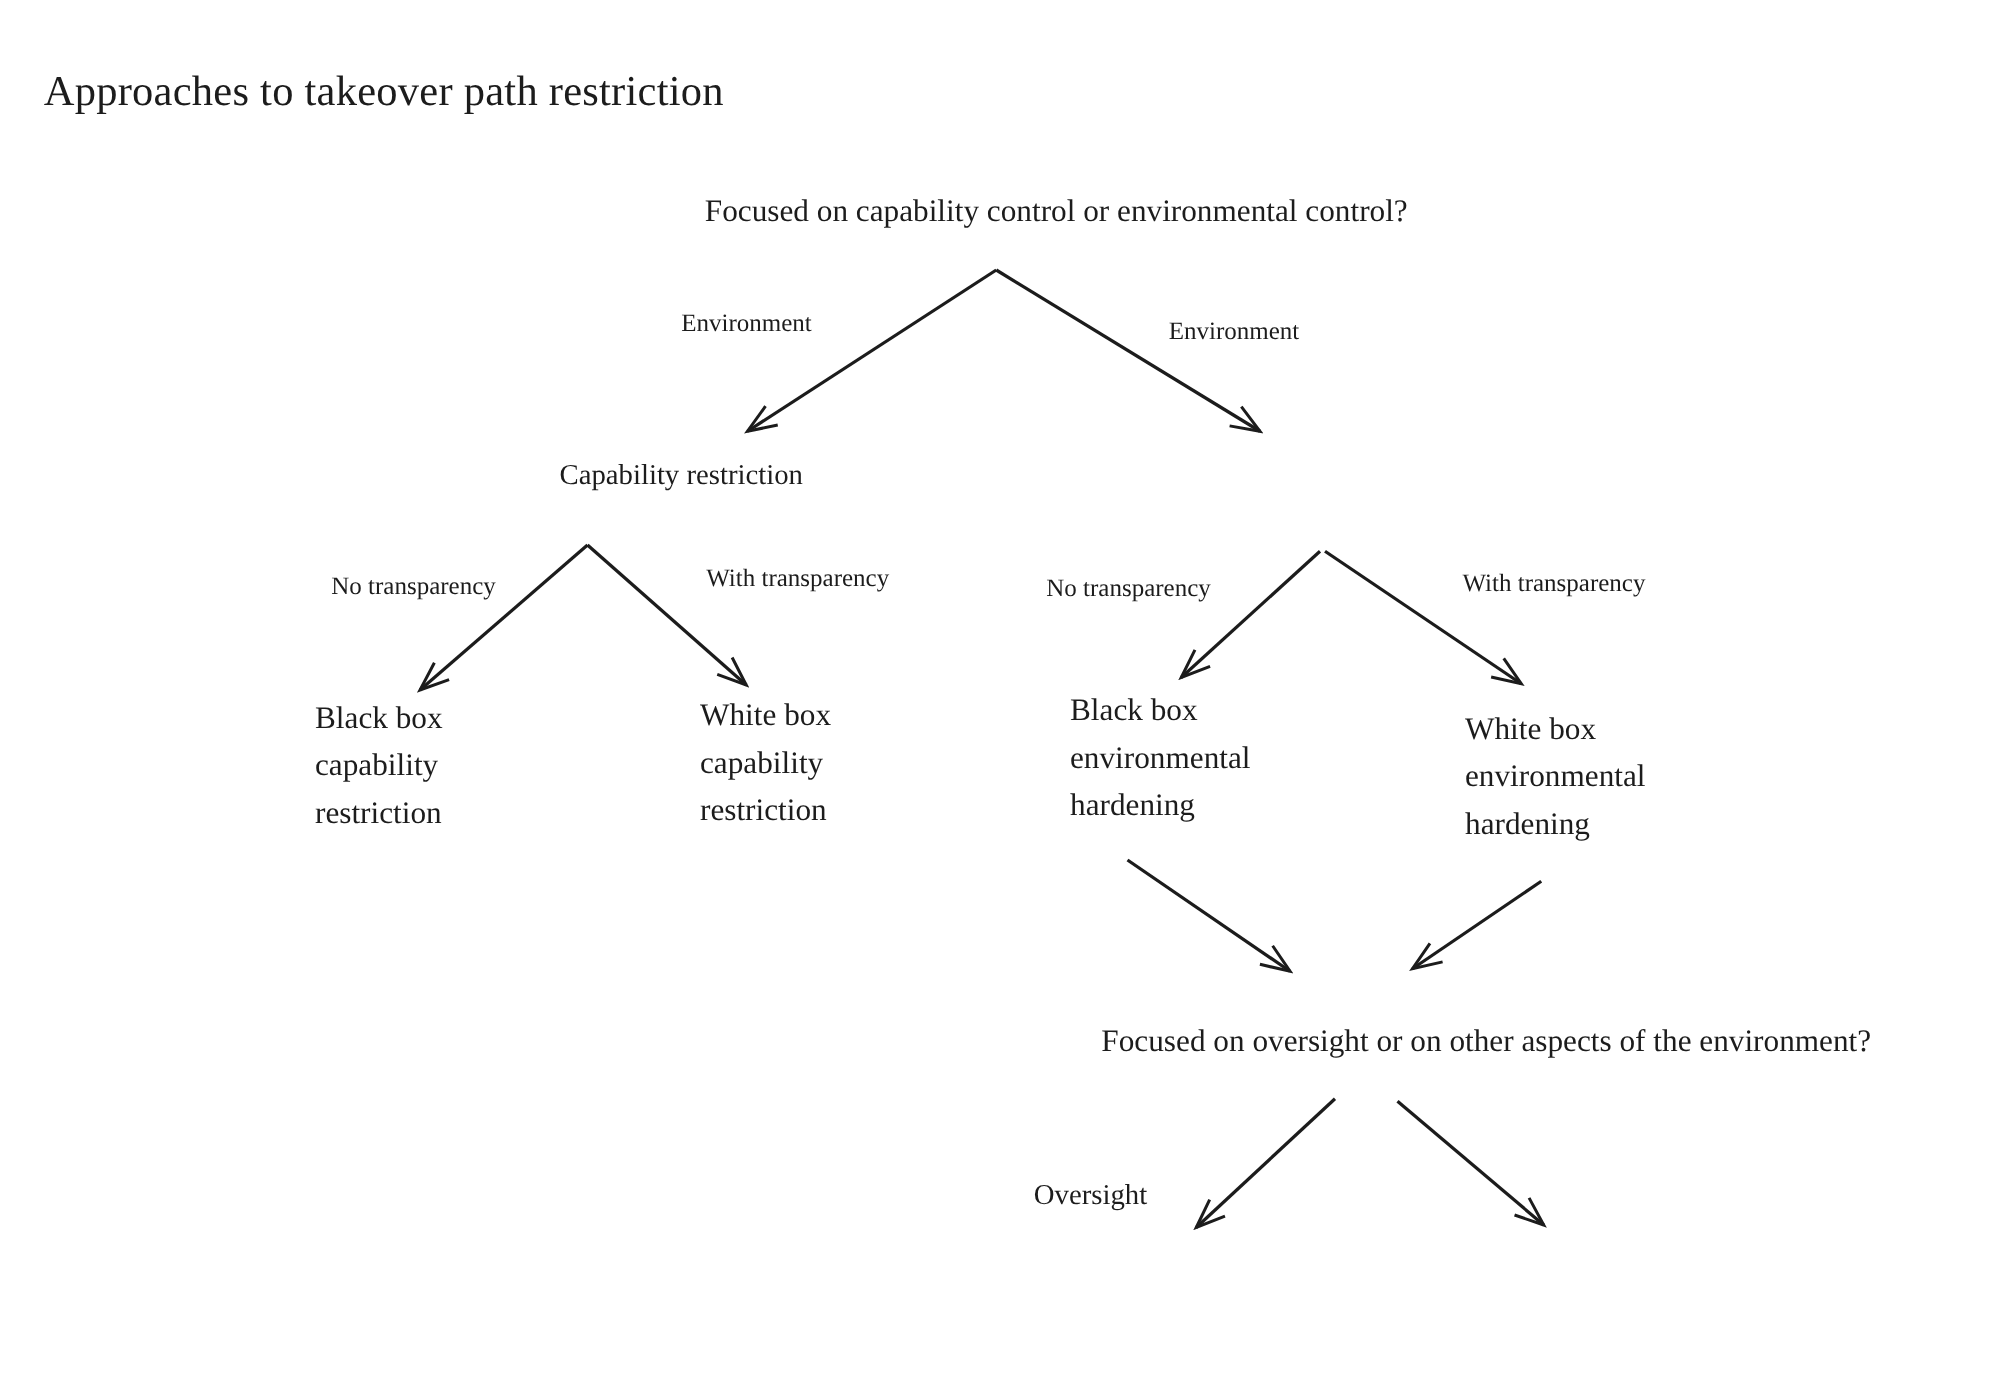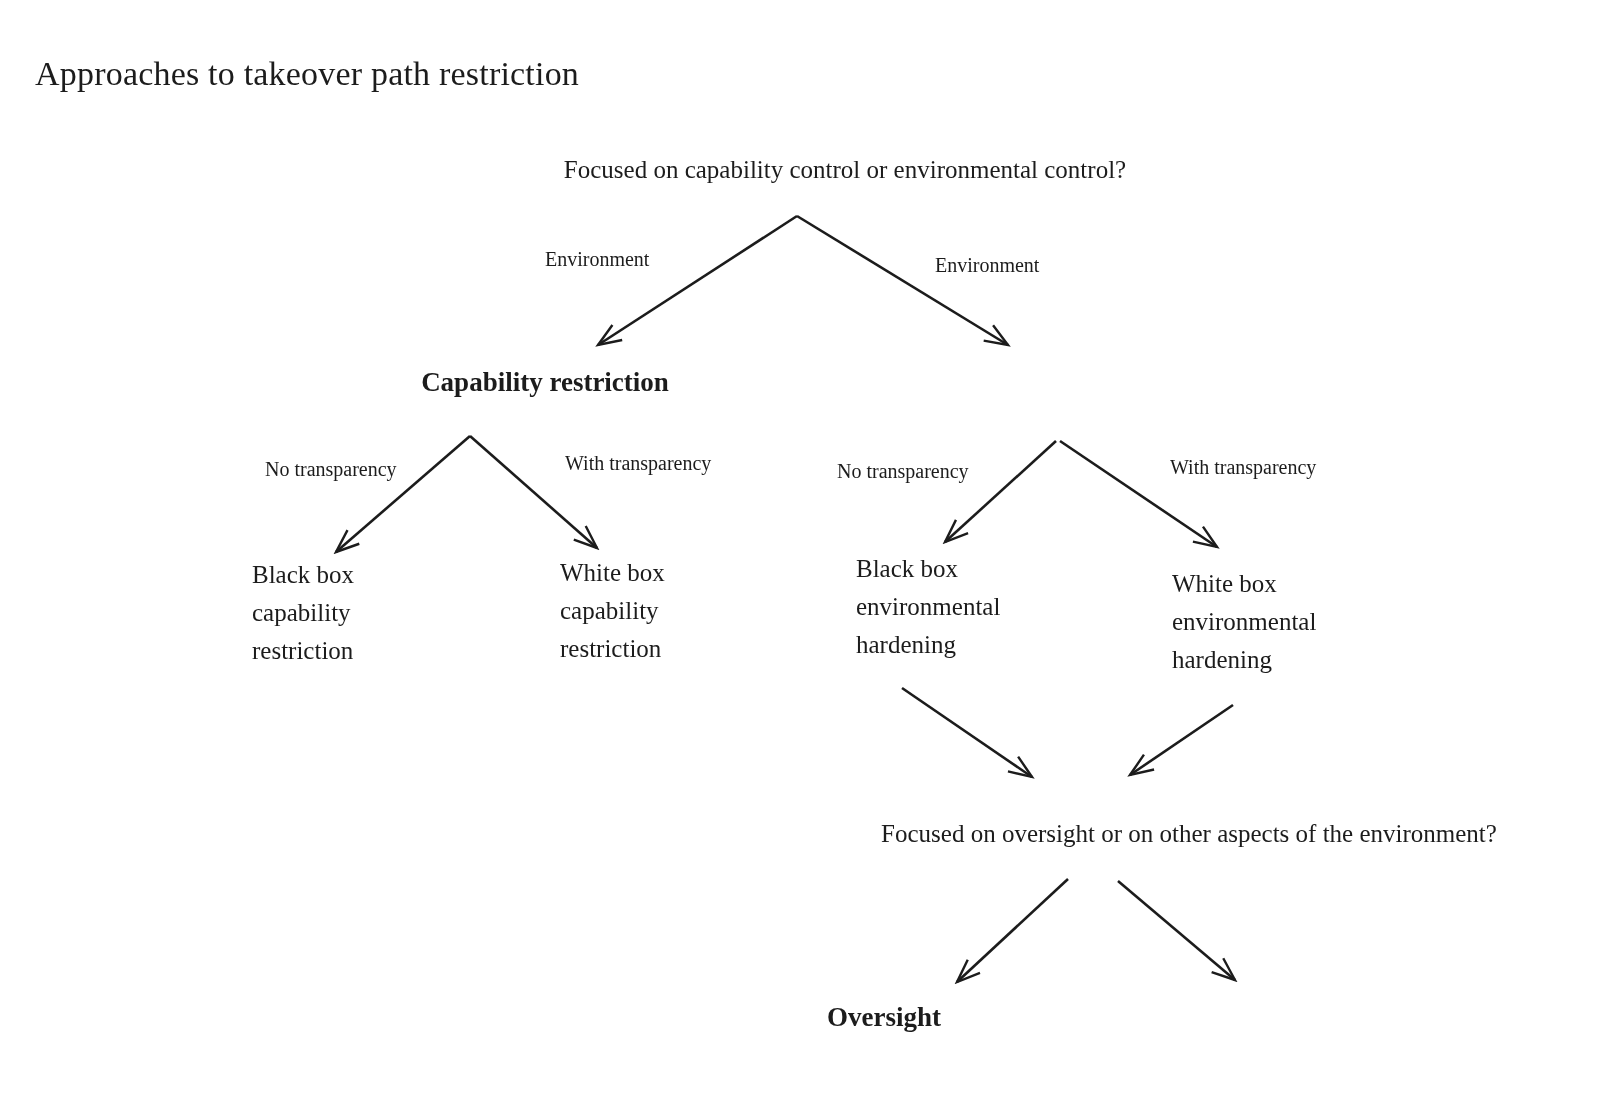--- a/index.html
+++ b/index.html
@@ -20,24 +20,23 @@
     font-size: 34px;
     white-space: nowrap;
     letter-spacing: 0.2px;
   }
   .question {
     font-size: 25px;
     text-align: center;
     white-space: nowrap;
   }
   .node {
-    font-size: 27px;
+    font-size: 23px;
     text-align: center;
     white-space: nowrap;
-    font-weight: bold;
   }
   .leaf {
     font-size: 25px;
     line-height: 38px;
     white-space: nowrap;
   }
   .leaf.wide { line-height: 40px; }
   .edge-label {
     font-size: 20px;
     white-space: nowrap;
@@ -129,15 +128,15 @@
     <div>hardening</div>
   </div>
   <div class="abs leaf" style="left:1172px; top:565px;">
     <div>White box</div>
     <div>environmental</div>
     <div>hardening</div>
   </div>
 
   <div class="abs question" style="left:784px; top:820px; width:810px;">Focused on oversight or on other aspects of the environment?</div>
 
-  <div class="abs node" style="left:827px; top:1002px; text-align:left;">Oversight</div>
+  <div class="abs node" style="left:827px; top:943px; text-align:left;">Oversight</div>
 
 </div>
 
 </body></html>

